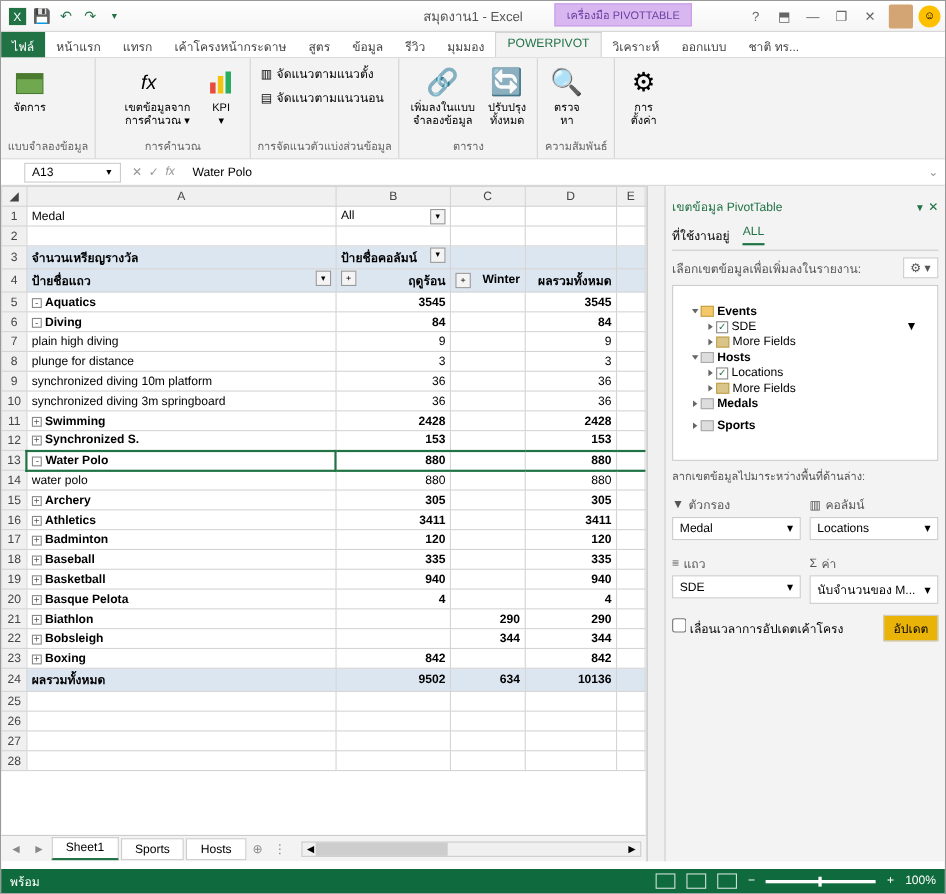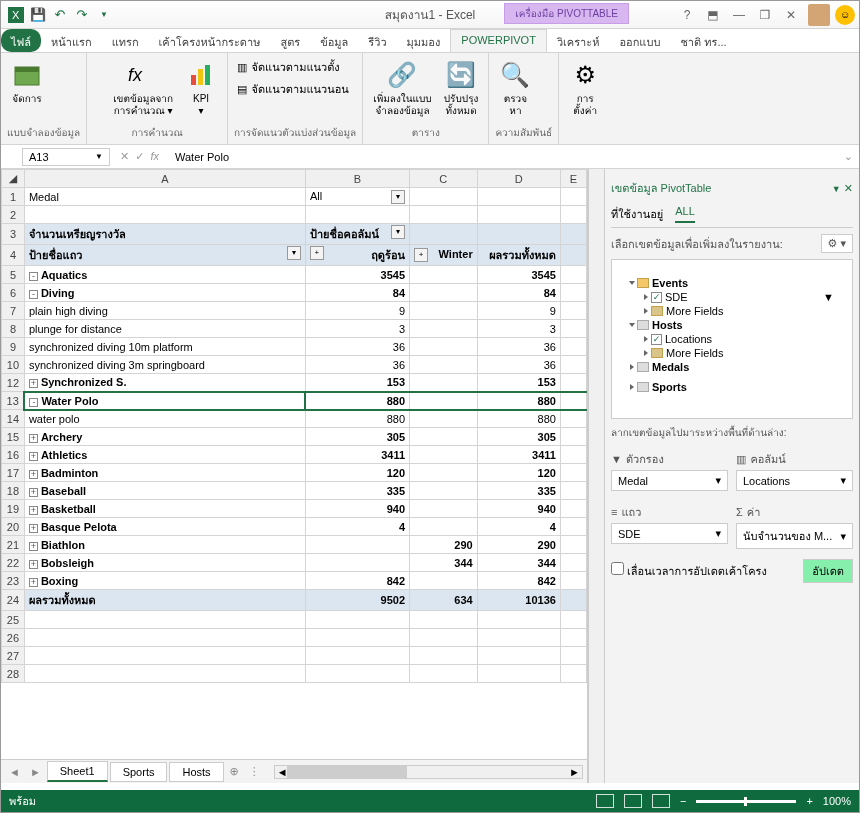--- a/index.html
+++ b/index.html
@@ -8,21 +8,21 @@
 .qat{display:flex;align-items:center;gap:4px;padding:0 6px;}
 .qat-icon{width:18px;height:18px;display:flex;align-items:center;justify-content:center;color:#217346;font-size:13px;}
 .title-center{position:absolute;left:50%;transform:translateX(-50%);color:#555;font-size:12px;}
 .title-right{margin-left:auto;display:flex;align-items:center;gap:2px;padding-right:4px;}
 .context-tab{background:#d8b6f0;color:#6b3fa0;padding:2px 10px;font-size:10px;border:1px solid #c89de8;position:absolute;right:230px;top:2px;}
 .win-btn{width:24px;height:20px;display:flex;align-items:center;justify-content:center;color:#666;font-size:12px;}
 .avatar{width:22px;height:22px;background:#d4a574;border-radius:2px;margin:0 3px;}
 .smiley{width:20px;height:20px;background:#ffc000;border-radius:50%;display:flex;align-items:center;justify-content:center;font-size:10px;}
 .tabs{height:24px;background:#fff;display:flex;border-bottom:1px solid #d4d4d4;}
 .tab{padding:4px 10px;color:#444;cursor:pointer;font-size:11px;}
-.tab.file{background:#217346;color:#fff;border-radius:10px;}
+.tab.file{background:#217346;color:#fff;}
 .tab.active{background:#f3f3f3;color:#217346;border:1px solid #d4d4d4;border-bottom:none;}
 .ribbon{height:92px;background:#f3f3f3;border-bottom:1px solid #d4d4d4;display:flex;}
 .rgroup{border-right:1px solid #d4d4d4;padding:2px 6px;display:flex;flex-direction:column;justify-content:space-between;}
 .rgroup-label{text-align:center;font-size:10px;color:#666;padding:2px 0;}
 .rgroup-content{display:flex;gap:4px;flex:1;align-items:flex-start;padding-top:2px;}
 .rbtn{display:flex;flex-direction:column;align-items:center;gap:2px;padding:2px 4px;min-width:40px;}
 .rbtn-icon{width:32px;height:32px;display:flex;align-items:center;justify-content:center;font-size:24px;}
 .rbtn-label{font-size:10px;text-align:center;line-height:1.2;}
 .rbtn-small{display:flex;align-items:center;gap:4px;padding:1px 3px;font-size:10px;}
 .formula-bar{height:24px;border-bottom:1px solid #d4d4d4;display:flex;align-items:center;background:#fff;padding-left:19px;}
@@ -66,21 +66,21 @@
 .tri{display:inline-block;width:0;height:0;border-left:4px solid #666;border-top:3px solid transparent;border-bottom:3px solid transparent;}
 .tri.open{transform:rotate(90deg);}
 .tbl-ico{width:12px;height:10px;background:#f4c869;border:1px solid #c4a04a;}
 .chk{width:11px;height:11px;border:1px solid #888;background:#fff;font-size:9px;text-align:center;line-height:9px;color:#217346;}
 .area-label{font-size:10px;color:#555;padding:6px 0 4px;}
 .areas{display:grid;grid-template-columns:1fr 1fr;gap:8px;margin-top:4px;}
 .area-box{}
 .area-title{font-size:10px;color:#555;padding:2px 0;display:flex;align-items:center;gap:4px;}
 .area-field{background:#fff;border:1px solid #ccc;padding:3px 6px;display:flex;justify-content:space-between;align-items:center;font-size:11px;margin-bottom:2px;}
 .update-row{display:flex;justify-content:space-between;align-items:center;padding-top:8px;font-size:10px;}
-.upd-btn{border:1px solid #ccc;background:#86efac;padding:2px 8px;}
+.upd-btn{border:1px solid #ccc;background:#eab308;padding:2px 8px;}
 .statusbar{height:22px;background:#0f6b3d;color:#fff;display:flex;align-items:center;padding:0 8px;font-size:11px;justify-content:space-between;position:absolute;bottom:0;left:0;right:0;}
 .status-right{display:flex;align-items:center;gap:10px;}
 .view-btn{width:18px;height:14px;border:1px solid #fff;opacity:.8;}
 .zoom-slider{width:100px;height:3px;background:#fff;position:relative;}
 .zoom-thumb{position:absolute;left:48px;top:-3px;width:3px;height:9px;background:#fff;}
 .vscroll{width:16px;background:#f0f0f0;border-left:1px solid #ccc;}
 svg{display:block;}
 .indent1{padding-left:14px;}
 .indent2{padding-left:34px;}
 </style>
@@ -317,20 +317,28 @@
             </tr>
             <tr>
               <th>10</th>
               <td class="indent2">synchronized diving 3m springboard</td>
               <td class="num">36</td>
               <td class="num"></td>
               <td class="num">36</td>
               <td></td>
             </tr>
             <tr>
+              <th>11</th>
+              <td class="indent1"><span class="expand">+</span><b>Swimming</b></td>
+              <td class="num"><b>2428</b></td>
+              <td class="num"></td>
+              <td class="num"><b>2428</b></td>
+              <td></td>
+            </tr>
+            <tr>
               <th>12</th>
               <td class="indent1"><span class="expand">+</span><b>Synchronized S.</b></td>
               <td class="num"><b>153</b></td>
               <td class="num"></td>
               <td class="num"><b>153</b></td>
               <td></td>
             </tr>
             <tr class="selected">
               <th>13</th>
               <td class="indent1 selected-cell"><span class="expand">-</span><b>Water Polo</b></td>

